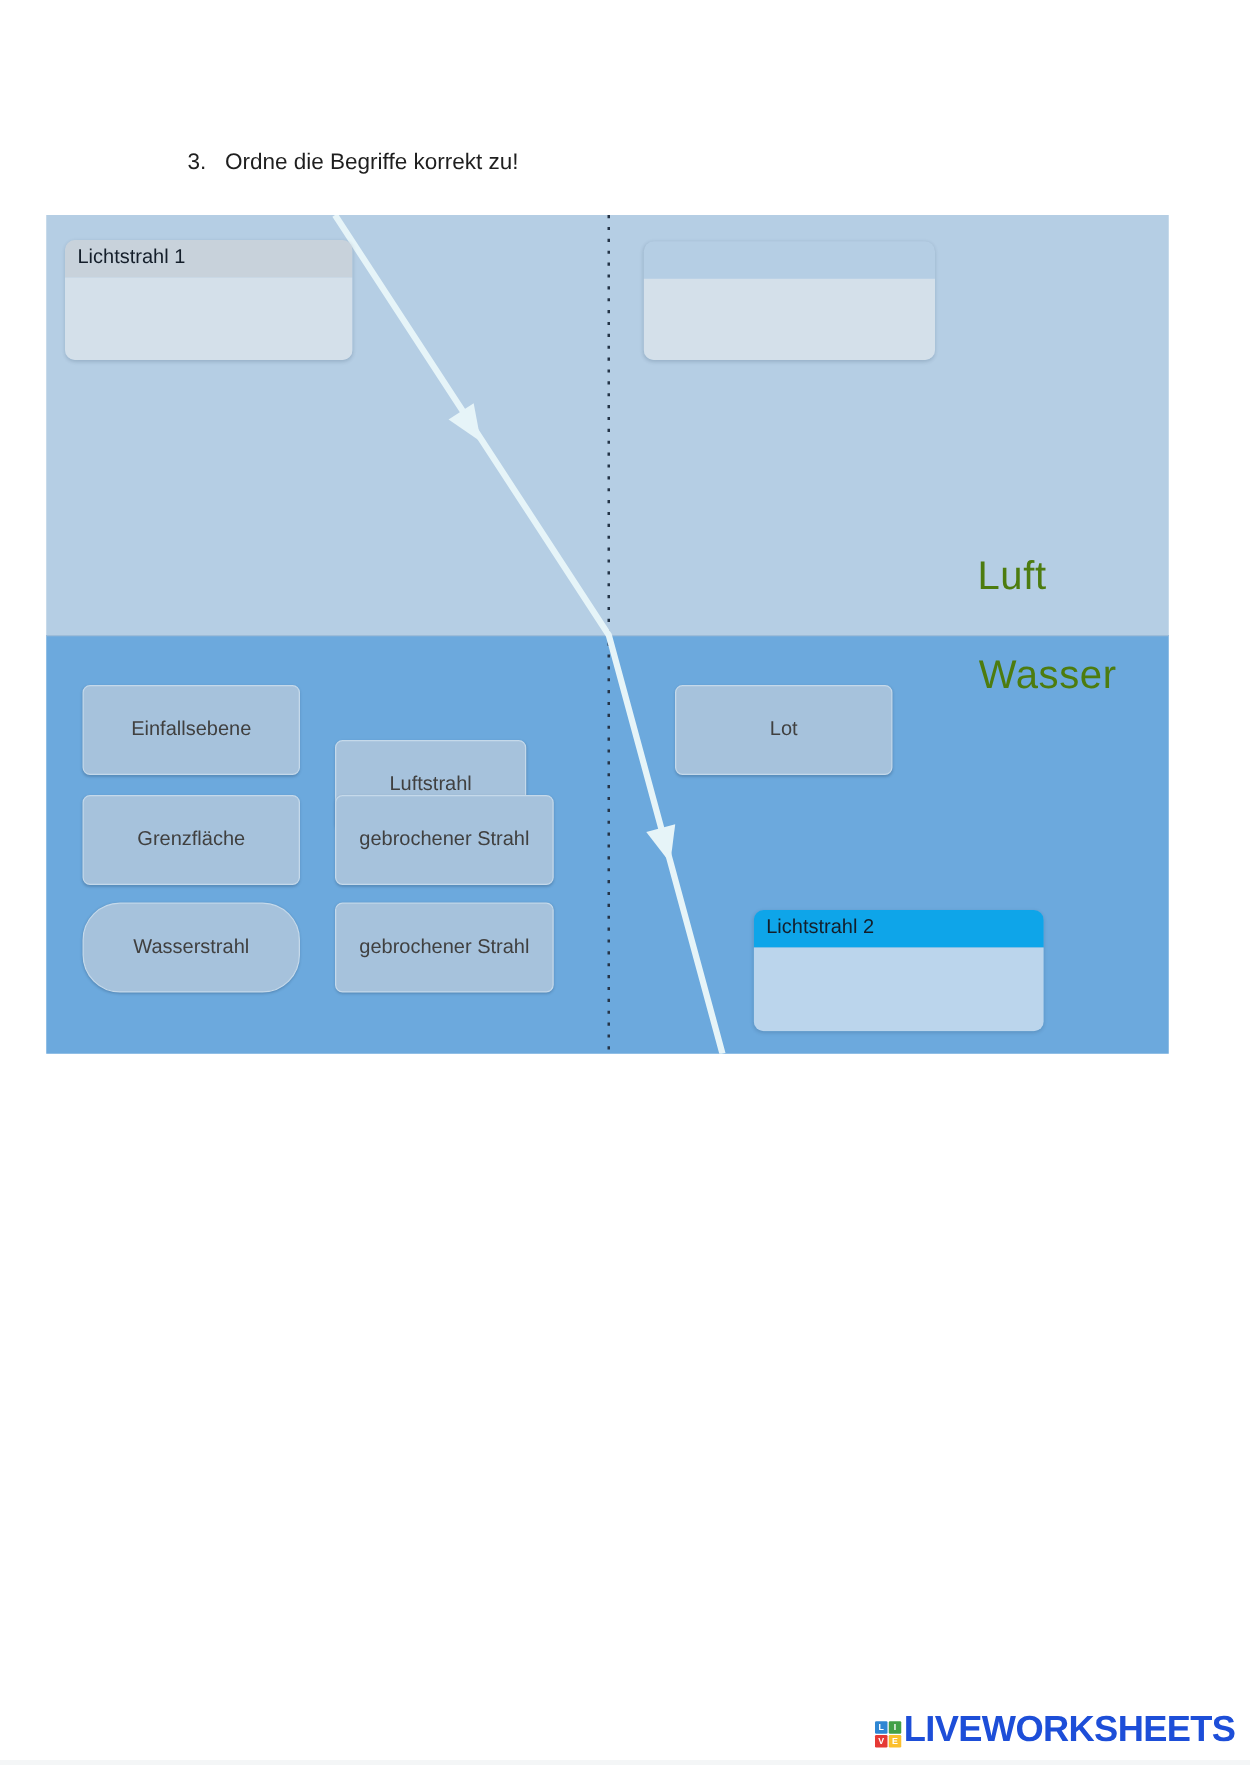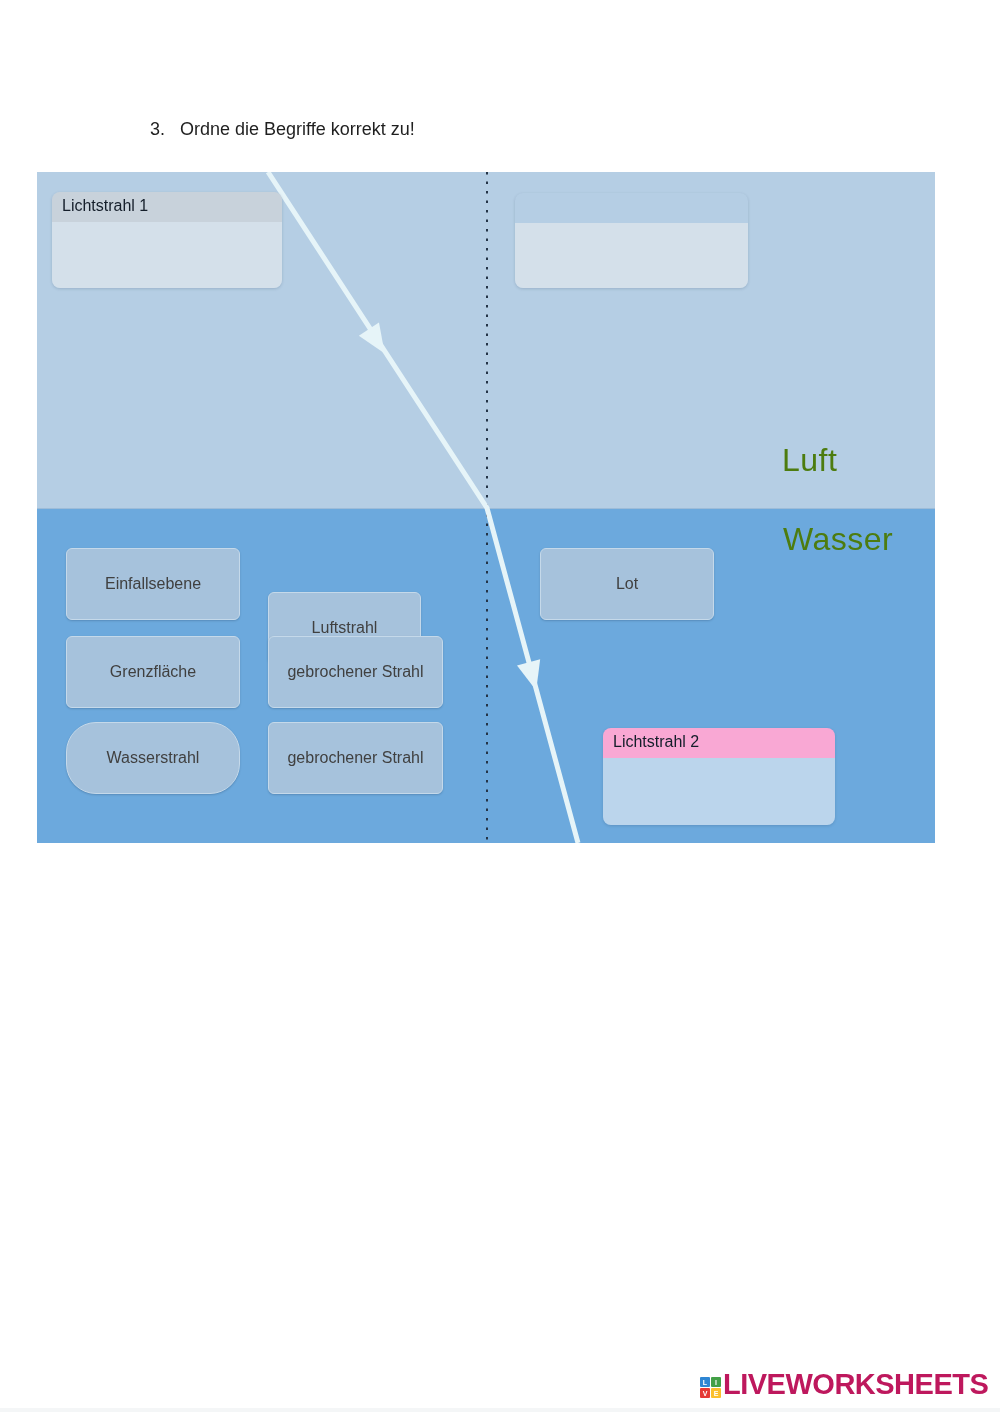--- a/index.html
+++ b/index.html
@@ -47,21 +47,21 @@
   }
   .zone-header{
     height:30px;box-sizing:border-box;
     padding:5px 10px 0 10px;
     font-size:16px;color:#141e2a;
     white-space:nowrap;
   }
   .zone-body{position:absolute;left:0;top:30px;right:0;bottom:0;}
   .zone-air .zone-header{background:#c8d2db;}
   .zone-air .zone-body{background:#d4e0ea;}
-  .zone-water .zone-header{background:#f9a8d4;}
+  .zone-water .zone-header{background:#0ea5e9;}
   .zone-water .zone-body{background:#bbd5ec;}
   .zone-lichtstrahl1{left:15px;top:20px;width:230px;height:96px;}
   .zone-senkrechte{left:478px;top:21px;width:233px;height:95px;}
   .zone-wasseroberflaeche{left:15px;top:239px;width:230px;height:94px;}
   .zone-lichtstrahl2{left:566px;top:556px;width:232px;height:97px;}
   
   .word-btn{
     position:absolute;width:174px;height:72px;
     background:#a6c2dc;
     border:1px solid #c5d9ea;
@@ -95,21 +95,21 @@
   .logo-sq{
     display:flex;align-items:center;justify-content:center;
     color:#ffffff;font-size:7px;font-weight:bold;
     border-radius:1px;
   }
   .sq-l{background:#2e86d3;}
   .sq-i{background:#43a047;}
   .sq-v{background:#e53935;}
   .sq-e{background:#fbc02d;}
   .brand-text{
-    font-size:29px;font-weight:800;color:#be185d;
+    font-size:29px;font-weight:800;color:#1d4ed8;
     letter-spacing:-0.5px;margin-left:2px;
   }
   .page-bottom-line{
     position:absolute;left:0;top:1408px;width:1000px;height:4px;
     background:#f4f6f7;
   }
 </style>
 </head>
 <body>
 

